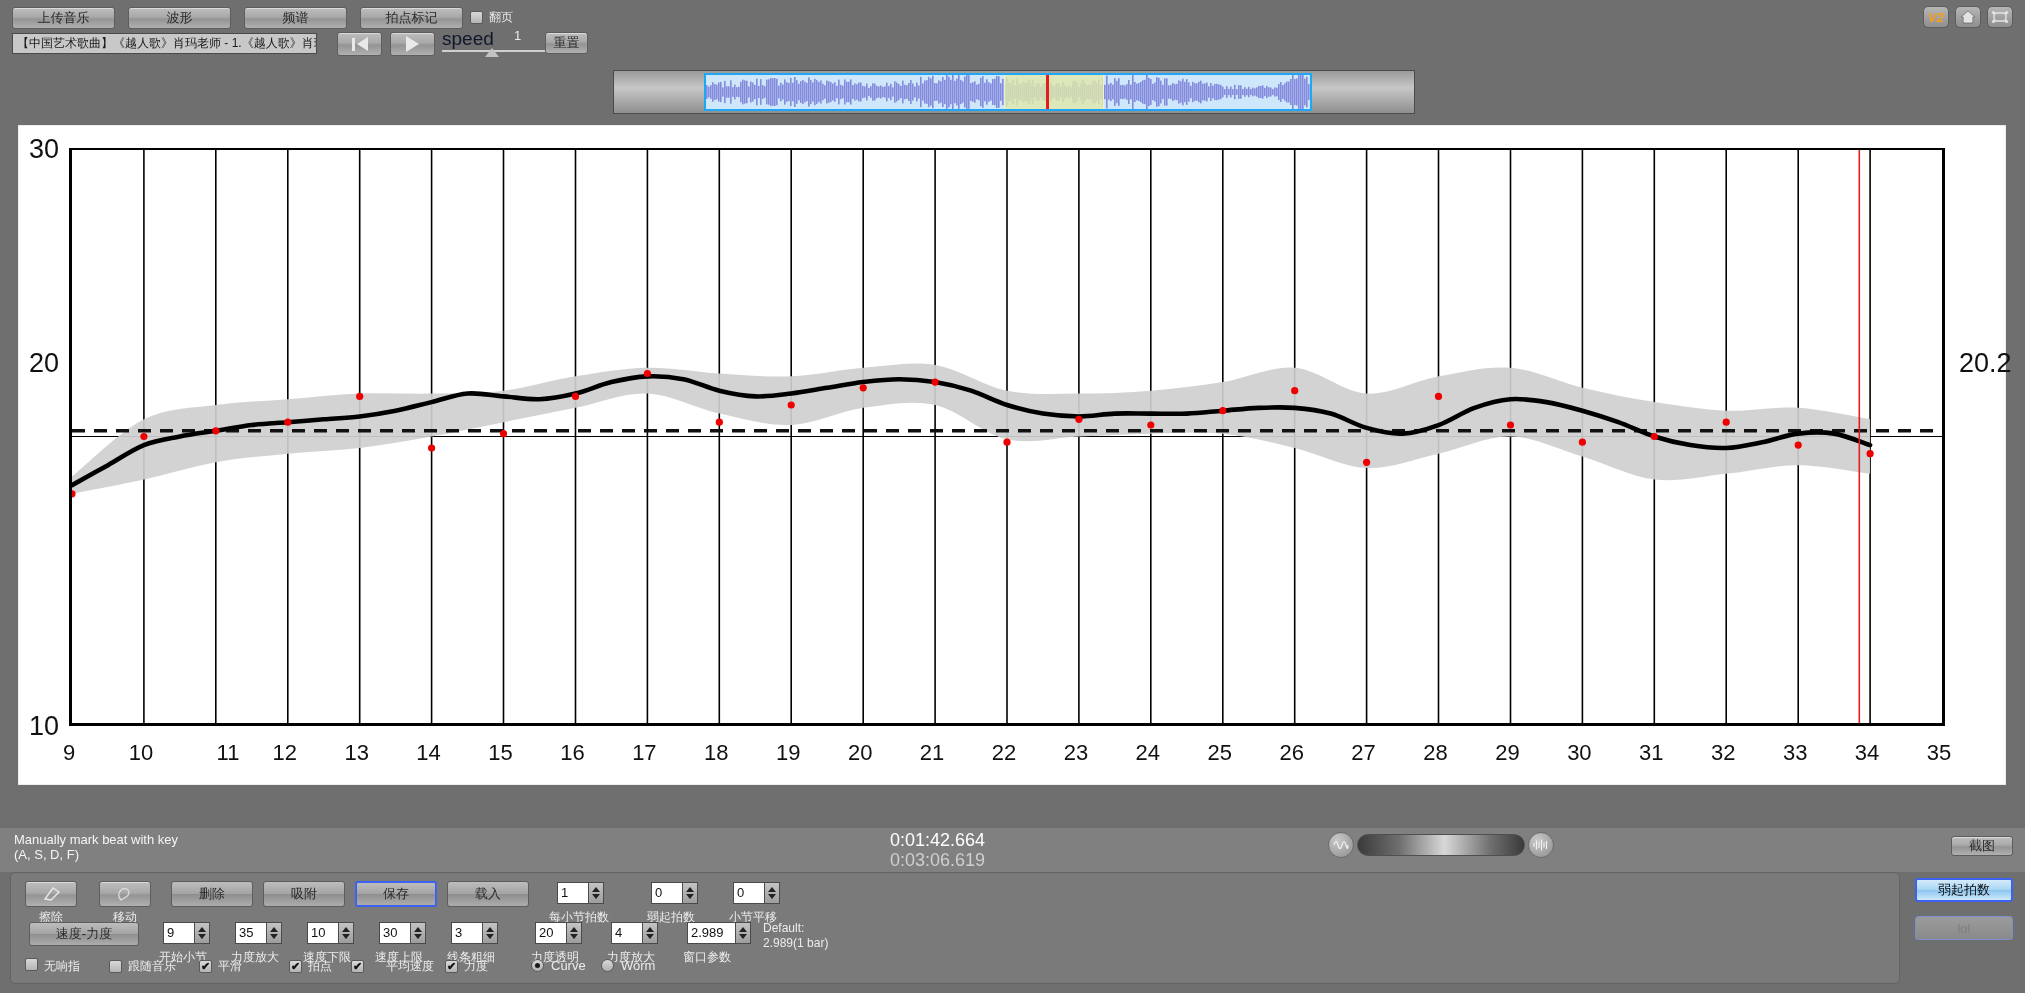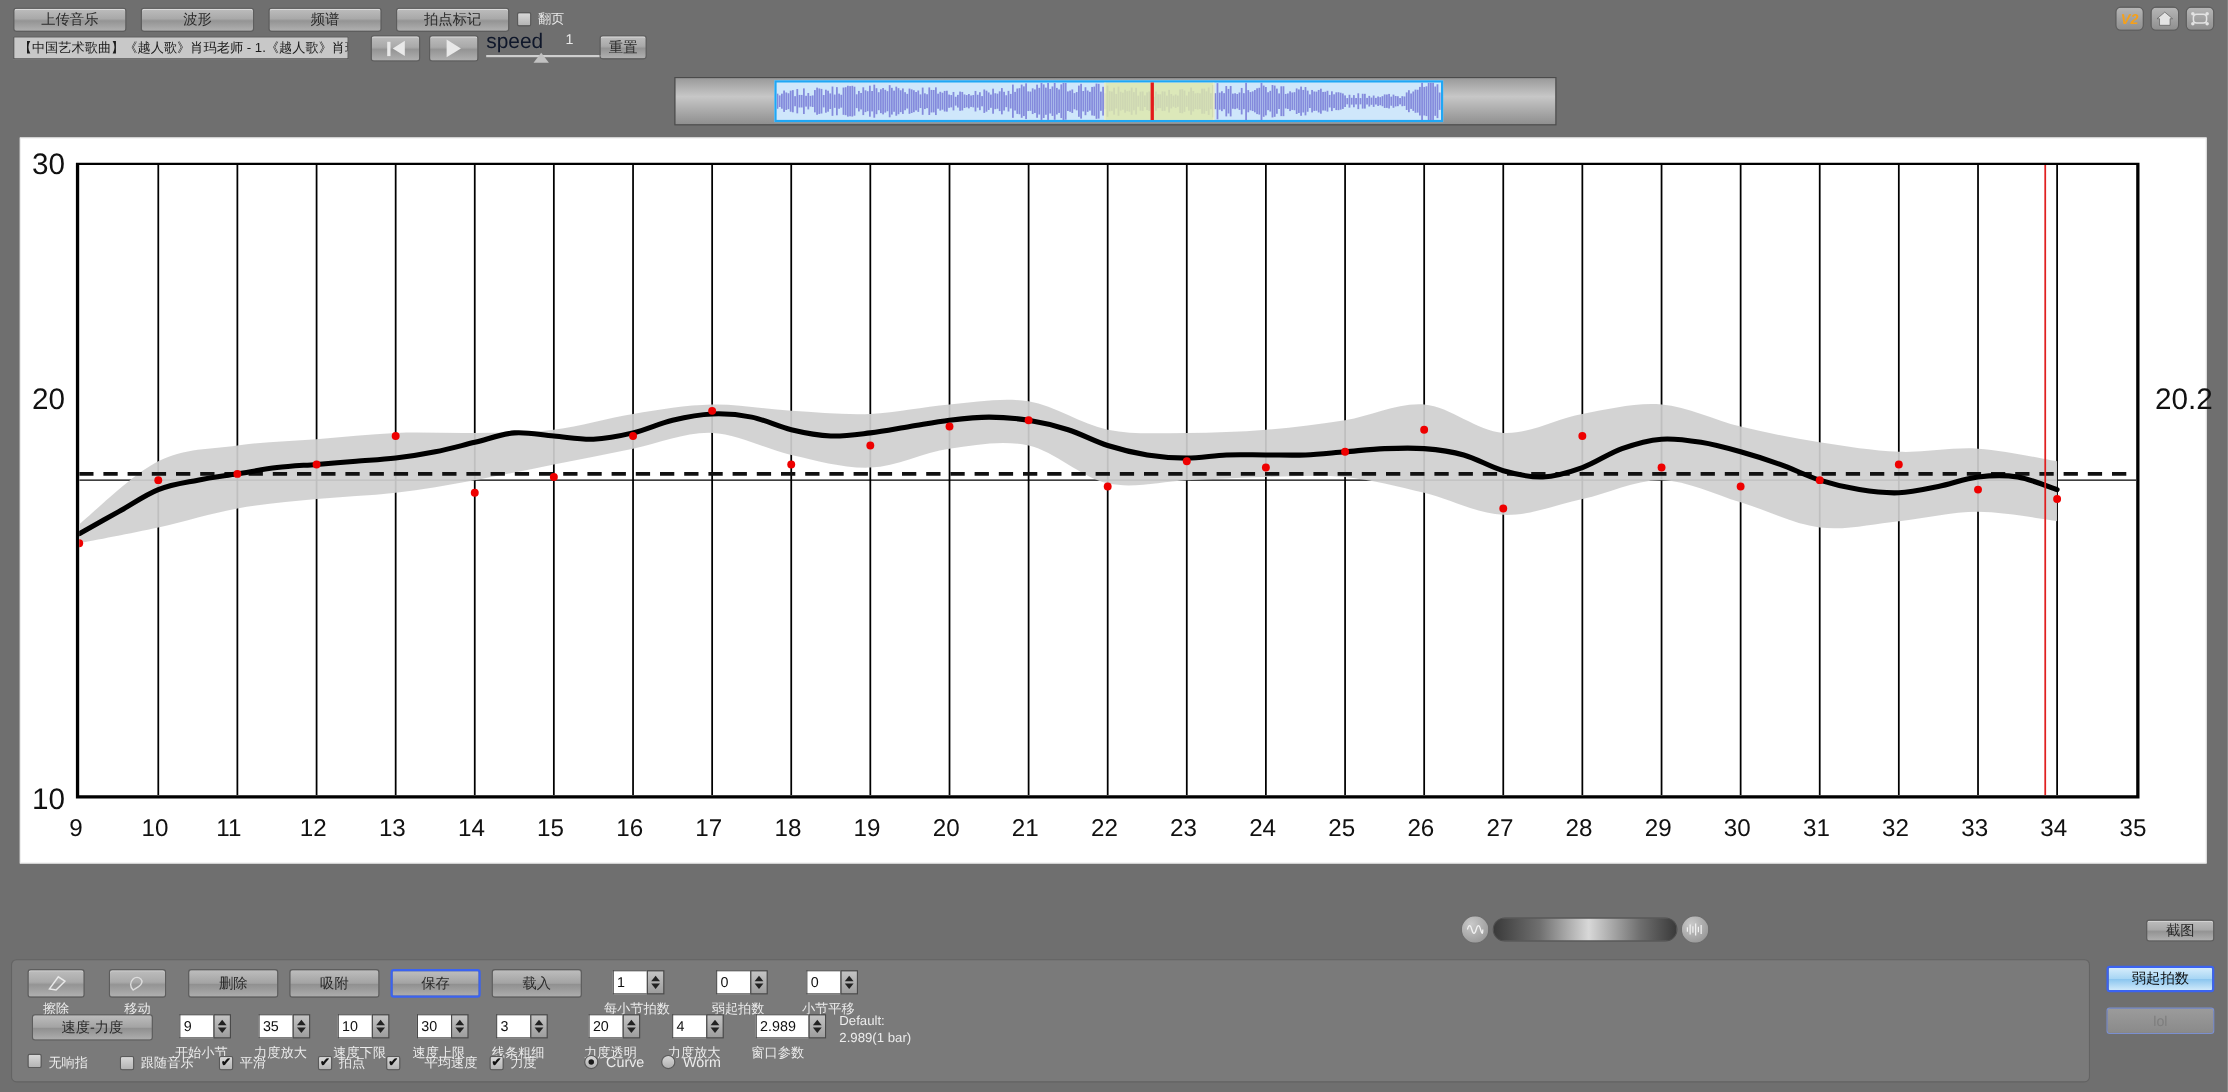--- a/index.html
+++ b/index.html
@@ -624,21 +624,21 @@
           <circle cx="1582.3" cy="286.5" r="3.6" fill="#ee0000"></circle>
           <circle cx="1654.2" cy="272.2" r="3.6" fill="#ee0000"></circle>
           <circle cx="1726.2" cy="295.1" r="3.6" fill="#ee0000"></circle>
           <circle cx="1798.1" cy="303.7" r="3.6" fill="#ee0000"></circle>
           <line x1="1787.3" y1="0" x2="1787.3" y2="573" stroke="#e02020" stroke-width="1.6"></line>
         </svg>
     </div>
     <div id="xticks">
         <div class="xlab" style="left: 50px;">9</div>
         <div class="xlab" style="left: 121.923px;">10</div>
-        <div class="xlab" style="left: 189px;">11</div>
+        <div class="xlab" style="left: 209px;">11</div>
         <div class="xlab" style="left: 265.769px;">12</div>
         <div class="xlab" style="left: 337.692px;">13</div>
         <div class="xlab" style="left: 409.615px;">14</div>
         <div class="xlab" style="left: 481.538px;">15</div>
         <div class="xlab" style="left: 553.462px;">16</div>
         <div class="xlab" style="left: 625.385px;">17</div>
         <div class="xlab" style="left: 697.308px;">18</div>
         <div class="xlab" style="left: 769.231px;">19</div>
         <div class="xlab" style="left: 841.154px;">20</div>
         <div class="xlab" style="left: 913.077px;">21</div>
@@ -652,20 +652,30 @@
         <div class="xlab" style="left: 1488.46px;">29</div>
         <div class="xlab" style="left: 1560.38px;">30</div>
         <div class="xlab" style="left: 1632.31px;">31</div>
         <div class="xlab" style="left: 1704.23px;">32</div>
         <div class="xlab" style="left: 1776.15px;">33</div>
         <div class="xlab" style="left: 1848.08px;">34</div>
         <div class="xlab" style="left: 1920px;">35</div>
       </div>
   </div>
 
+  <div class="statusrow">
+    <div class="statustxt">
+      <div>Manually mark beat with key</div>
+      <div>(A, S, D, F)</div>
+    </div>
+    <div class="times">
+      <div class="t1">0:01:42.664</div>
+      <div class="t2">0:03:06.619</div>
+    </div>
+  </div>
   <div class="volwrap">
     <div class="volico">
       <svg width="16" height="14" viewBox="0 0 16 14">
         <path d="M1 7 Q3 0 5 7 T9 7 T13 7 T15 7" fill="none" stroke="#f2f2f2" stroke-width="1.2"></path>
       </svg>
     </div>
     <div class="volbar"></div>
     <div class="volico">
       <svg width="18" height="14" viewBox="0 0 18 14">
         <g stroke="#f2f2f2" stroke-width="1.1">

